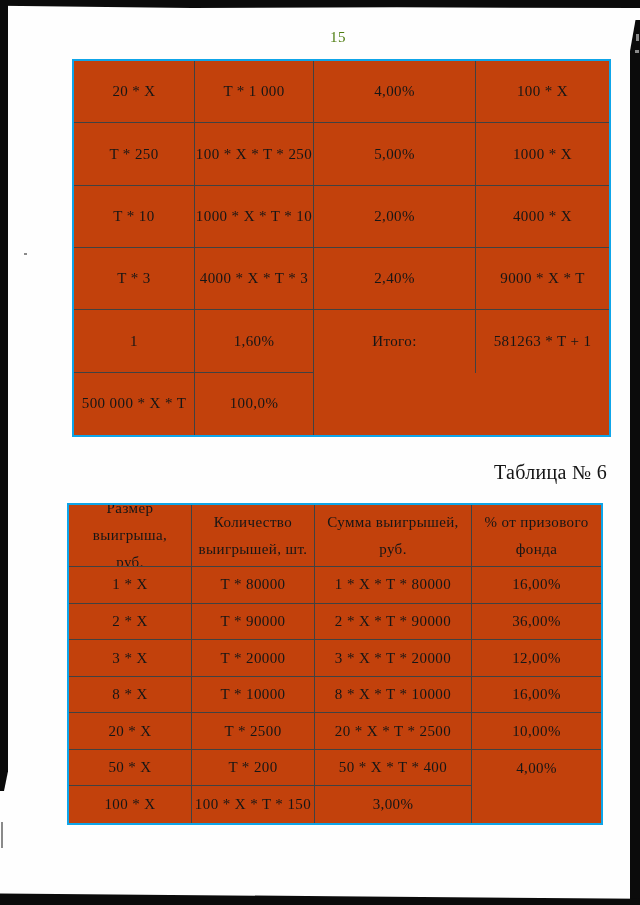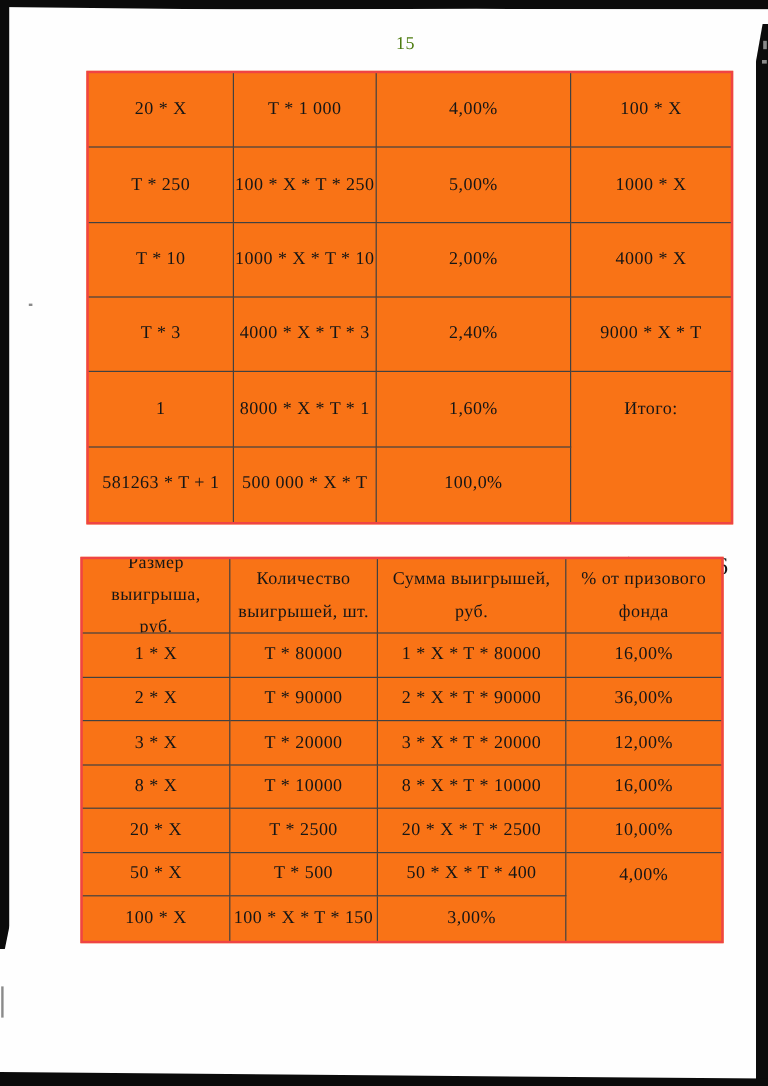--- a/index.html
+++ b/index.html
@@ -26,29 +26,29 @@
     position:absolute; left:330px; top:29px; width:30px;
     font-size:15px; color:#4d7c0f; letter-spacing:0.5px;
   }
   .caption {
     position:absolute; top:461px; right:33px;
     font-size:20px; color:#141414; letter-spacing:0.3px;
   }
 
   .grid {
     position:absolute; display:grid; box-sizing:border-box;
-    border:2px solid #ef4444; background:#f97316;
+    border:2px solid #0ea5e9; background:#c2410c;
   }
   .t1 {
     left:72px; top:59px; width:539px; height:378px;
     grid-template-columns:121px 119px 162px 1fr;
     grid-template-rows:repeat(6, 1fr);
   }
   .t2 {
-    left:67px; top:464px; width:536px; height:322px;
+    left:67px; top:503px; width:536px; height:322px;
     grid-template-columns:123px 123px 157px 1fr;
     grid-template-rows:62px repeat(7, 1fr);
   }
   .cell {
     box-sizing:border-box;
     display:flex; align-items:center; justify-content:center;
     border-right:1.5px solid #414141; border-bottom:1.5px solid #414141;
     font-size:15px; color:#161616; letter-spacing:0.4px;
     text-align:center; white-space:pre-line; line-height:1.25;
     overflow:hidden;
@@ -75,21 +75,20 @@
     <div class="cell">1000 * X</div>
     <div class="cell">T * 10</div>
     <div class="cell">1000 * X * T * 10</div>
     <div class="cell">2,00%</div>
     <div class="cell">4000 * X</div>
     <div class="cell">T * 3</div>
     <div class="cell">4000 * X * T * 3</div>
     <div class="cell">2,40%</div>
     <div class="cell">9000 * X * T</div>
     <div class="cell">1</div>
-    <div class="cell">8000 * X * T * 1</div>
     <div class="cell">1,60%</div>
     <div class="cell">Итого:</div>
     <div class="cell">581263 * T + 1</div>
     <div class="cell">500 000 * X * T</div>
     <div class="cell">100,0%</div>
   </div>
 
   <div class="caption">Таблица № 6</div>
 
   <div class="grid t2">
@@ -115,21 +114,21 @@
     <div class="cell">12,00%</div>
     <div class="cell">8 * X</div>
     <div class="cell">T * 10000</div>
     <div class="cell">8 * X * T * 10000</div>
     <div class="cell">16,00%</div>
     <div class="cell">20 * X</div>
     <div class="cell">T * 2500</div>
     <div class="cell">20 * X * T * 2500</div>
     <div class="cell">10,00%</div>
     <div class="cell">50 * X</div>
-    <div class="cell">T * 500</div>
+    <div class="cell">T * 200</div>
     <div class="cell">50 * X * T * 400</div>
     <div class="cell">4,00%</div>
     <div class="cell">100 * X</div>
     <div class="cell">100 * X * T * 150</div>
     <div class="cell">3,00%</div>
   </div>
 
   <div class="bar bar-top"></div>
   <div class="bar bar-left"></div>
   <div class="bar bar-right"></div>

